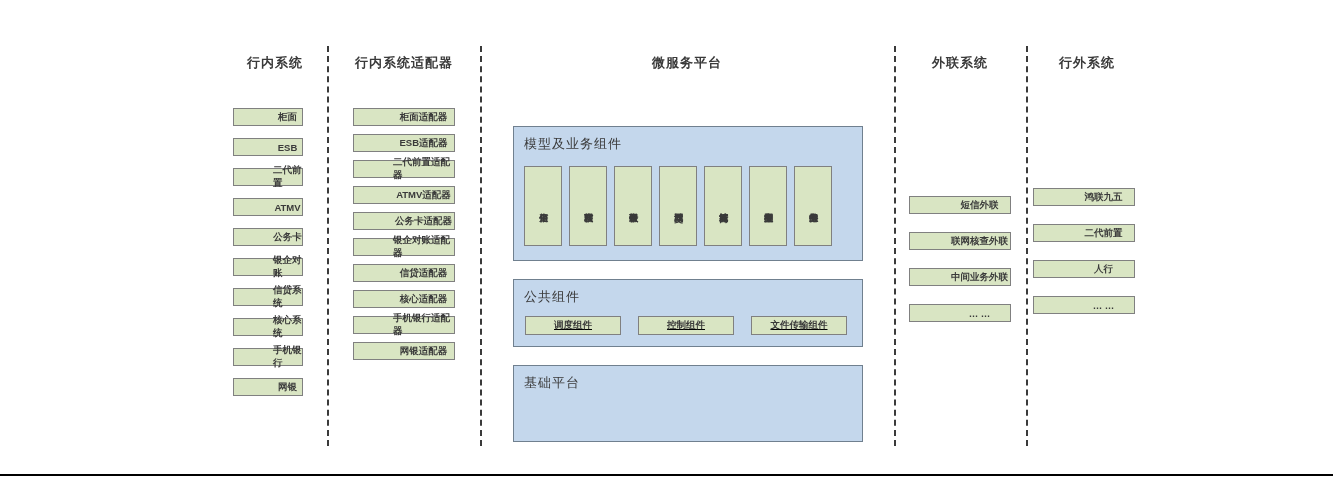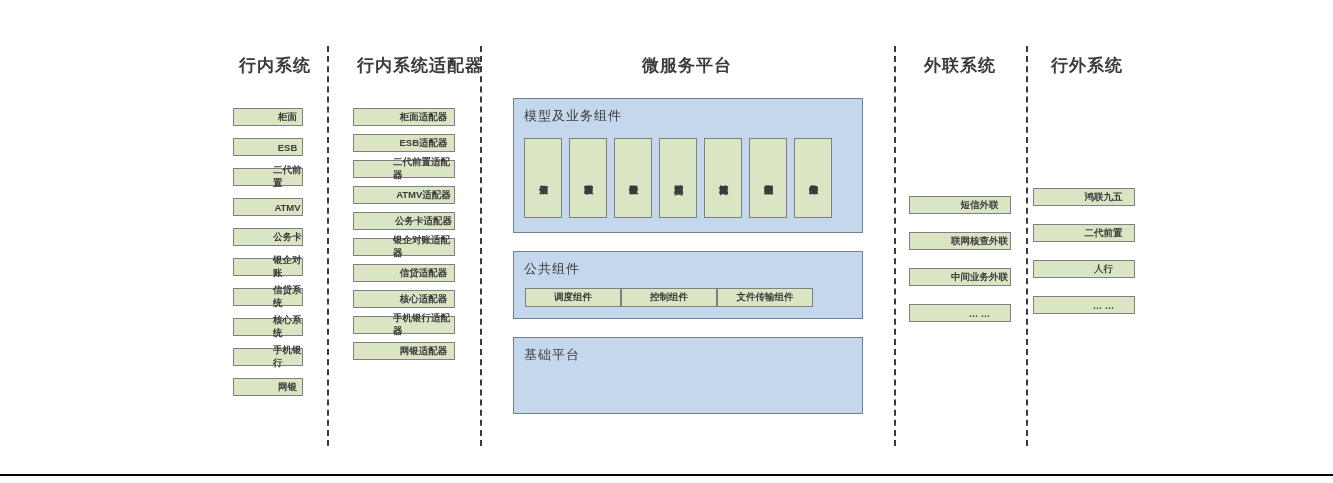--- a/index.html
+++ b/index.html
@@ -19,29 +19,29 @@
     --panel-blue-border: #70808f;
     --text: #3a3a3a;
     --divider: #3a3a3a;
     --baseline: #000000;
   }
 
   
   .col-header {
     position: absolute;
     top: 54px;
-    font-size: 17px;
+    font-size: 13px;
     font-weight: bold;
     color: var(--text);
     text-align: center;
     letter-spacing: 1px;
     white-space: nowrap;
   }
   #hdr-internal  { left: 230px; width: 90px; }
-  #hdr-adapters  { left: 339px; width: 130px; margin-left: 16px; }
+  #hdr-adapters  { left: 339px; width: 130px; }
   #hdr-platform  { left: 607px; width: 160px; }
   #hdr-outreach  { left: 915px; width: 90px; }
   #hdr-external  { left: 1042px; width: 90px; }
 
   
   .divider {
     position: absolute;
     top: 46px;
     height: 400px;
     width: 0;
@@ -78,20 +78,21 @@
   .vstack .box { height: 18px; width: 100%; padding-left: 39px; }
 
   
   .panel {
     position: absolute;
     left: 513px;
     width: 350px;
     box-sizing: border-box;
     background: var(--panel-blue);
     border: 1px solid var(--panel-blue-border);
+    margin-top: 28px;
   }
   #panel-model  { top: 98px;  height: 135px; }
   #panel-common { top: 251px; height: 68px; }
   #panel-base   { top: 337px; height: 77px; }
 
   .panel-label {
     position: absolute;
     left: 10px;
     top: 8px;
     font-size: 13px;
@@ -118,21 +119,22 @@
     letter-spacing: 0;
   }
 
   
   .hrow {
     position: absolute;
     left: 11px;
     right: 15px;
     top: 36px;
     display: flex;
-    justify-content: flex-start;
+    justify-content: space-between;
+    text-decoration: underline;
   }
   .hrow .box { width: 96px; height: 19px; }
 
   
   .baseline {
     position: absolute;
     left: 0;
     top: 474px;
     width: 100%;
     height: 2px;

